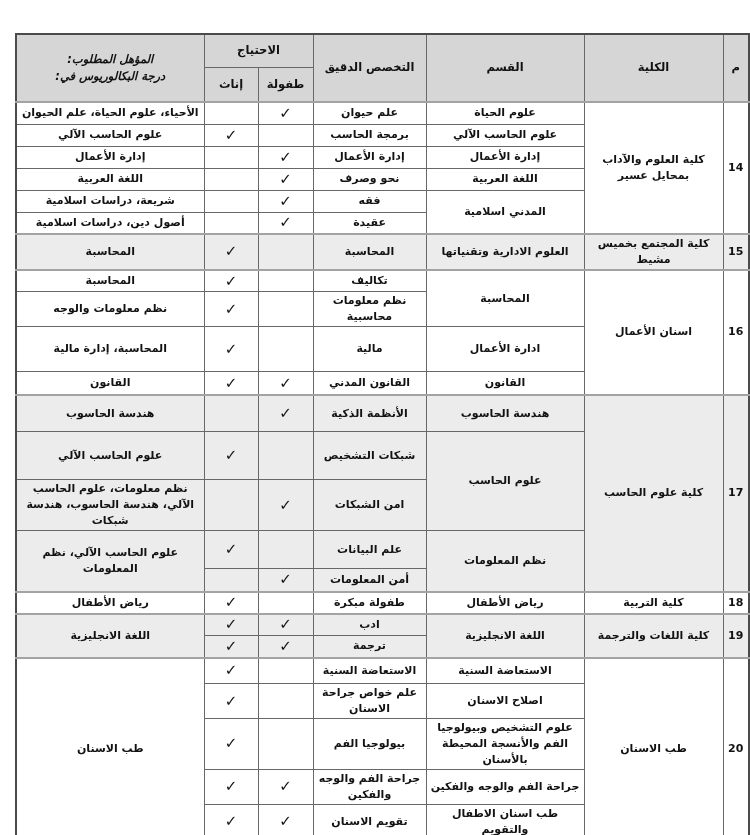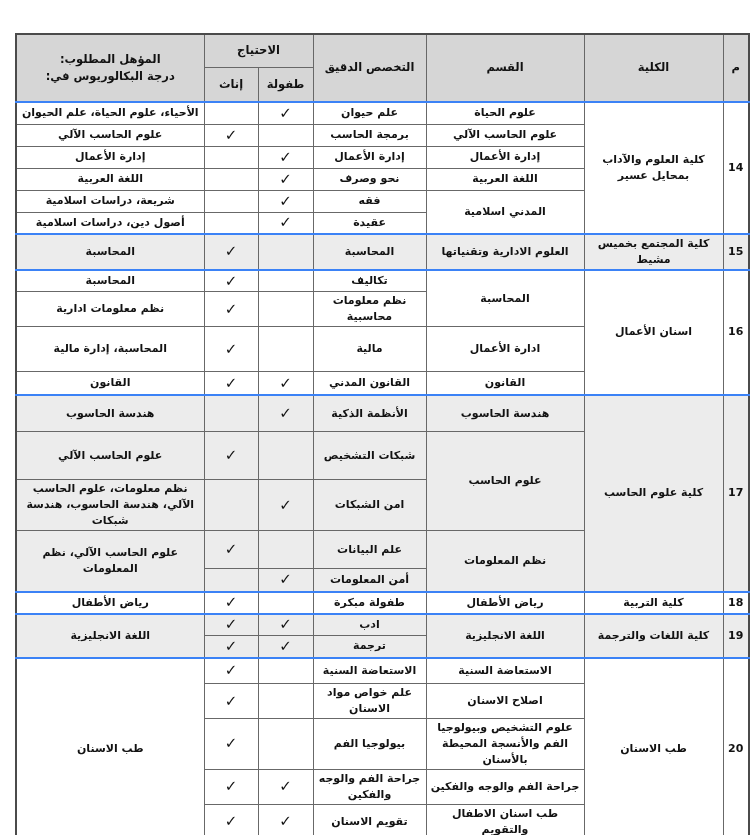--- a/index.html
+++ b/index.html
@@ -22,23 +22,23 @@
   col.c-qual{width:188px;}
   th,td{
     border:1px solid #686868;
     text-align:center;vertical-align:middle;
     font-weight:bold;padding:1px 3px;
     overflow:hidden;
   }
   th{background:#d6d6d6;font-size:11.5px;line-height:1.5;}
   td{font-size:11px;line-height:1.45;background:#ffffff;}
   tr.shaded td{background:#ececec;}
-  tr.gtop td{border-top:2px solid #3b82f6;}
+  tr.gtop td{border-top:2px solid #a3a3a3;}
   td.chk{font-size:15px;line-height:1;}
-  .hdr-qual div{white-space:nowrap;}
+  .hdr-qual div{white-space:nowrap;font-style:italic;}
 </style>
 </head>
 <body>
 
 <div class="sheet">
 <table>
   <colgroup>
     <col class="c-num">
         <col class="c-college">
         <col class="c-dept">
@@ -126,21 +126,21 @@
       <td rowspan="2">المحاسبة</td>
       <td>تكاليف</td>
       <td class="chk"></td>
       <td class="chk">✓</td>
       <td>المحاسبة</td>
     </tr>
     <tr style="height:22px">
       <td>نظم معلومات محاسبية</td>
       <td class="chk"></td>
       <td class="chk">✓</td>
-      <td>نظم معلومات ادارية</td>
+      <td>نظم معلومات والوجه</td>
     </tr>
     <tr style="height:45px">
       <td>ادارة الأعمال</td>
       <td>مالية</td>
       <td class="chk"></td>
       <td class="chk">✓</td>
       <td>المحاسبة، إدارة مالية</td>
     </tr>
     <tr style="height:23px">
       <td>القانون</td>
@@ -214,21 +214,21 @@
       <td rowspan="5">20</td>
       <td rowspan="5">طب الاسنان</td>
       <td>الاستعاضة السنية</td>
       <td>الاستعاضة السنية</td>
       <td class="chk"></td>
       <td class="chk">✓</td>
       <td rowspan="5">طب الاسنان</td>
     </tr>
     <tr style="height:22px">
       <td>اصلاح الاسنان</td>
-      <td>علم خواص مواد الاسنان</td>
+      <td>علم خواص جراحة الاسنان</td>
       <td class="chk"></td>
       <td class="chk">✓</td>
     </tr>
     <tr style="height:30px">
       <td>علوم التشخيص وبيولوجيا الفم والأنسجة المحيطة بالأسنان</td>
       <td>بيولوجيا الفم</td>
       <td class="chk"></td>
       <td class="chk">✓</td>
     </tr>
     <tr style="height:26px">

